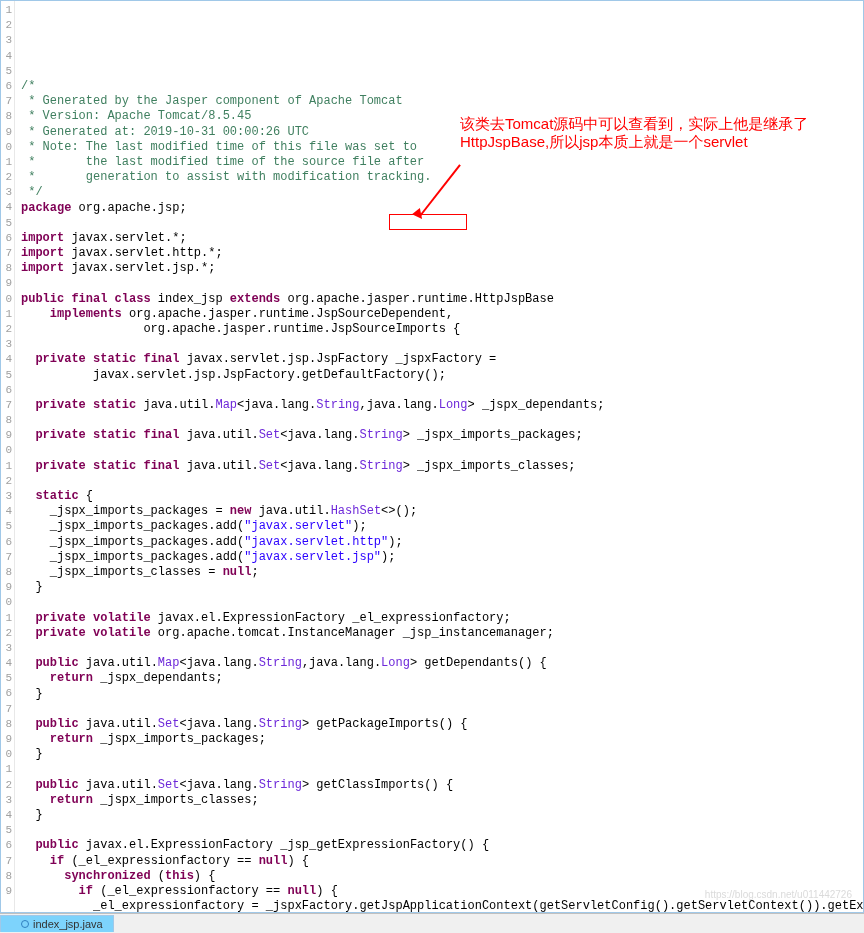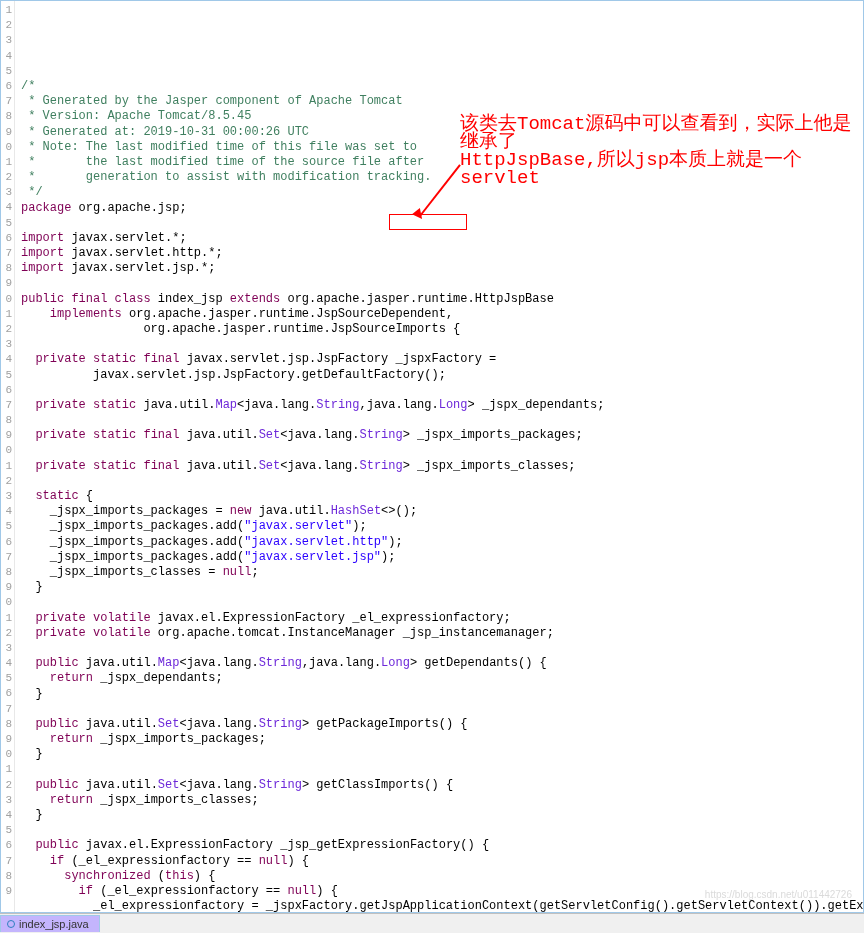--- a/index.html
+++ b/index.html
@@ -33,39 +33,39 @@
 .code {
   flex: 1;
   padding: 2px 0 0 6px;
   line-height: 15.2px;
   white-space: pre;
   overflow: hidden;
   position: relative;
 }
 .line { height: 15.2px; }
 .c-comment { color: #3f7f5f; }
-.c-kw { color: #7f0055; font-weight: normal; }
+.c-kw { color: #7f0055; font-weight: bold; }
 .c-str { color: #2a00ff; }
 .c-type { color: #6d28d9; }
 .c-norm { color: #000000; }
 .hl-box {
   position: absolute;
   background: #b8e0f0;
   border-radius: 2px;
   z-index: -1;
 }
 .red-box {
   position: absolute;
   border: 1px solid #ff0000;
 }
 .annotation {
   position: absolute;
   color: #ff0000;
-  font-family: Liberation Mono, monospace;
-  font-size: 19px;
+  font-family: Liberation Sans, sans-serif;
+  font-size: 15px;
   line-height: 18px;
 }
 .arrow-line {
   position: absolute;
   background: #ff0000;
   transform-origin: left center;
 }
 .arrow-head {
   position: absolute;
   width: 0; height: 0;
@@ -76,24 +76,24 @@
 .tabbar {
   height: 20px;
   background: #f0f0f0;
   border-top: 1px solid #c0c0c0;
   display: flex;
   align-items: center;
   font-family: Tahoma, sans-serif;
   font-size: 11px;
 }
 .tab {
-  background: #c4b5fd;
+  background: #7dd3fc;
   border: 1px solid #a0c8e8;
   border-bottom: none;
-  padding: 2px 10px 2px 6px;
+  padding: 2px 10px 2px 20px;
   display: flex;
   align-items: center;
   gap: 4px;
   color: #333;
 }
 .tab-icon {
   width: 8px; height: 8px;
   border: 1px solid #3080c0;
   border-radius: 50%;
   display: inline-block;

